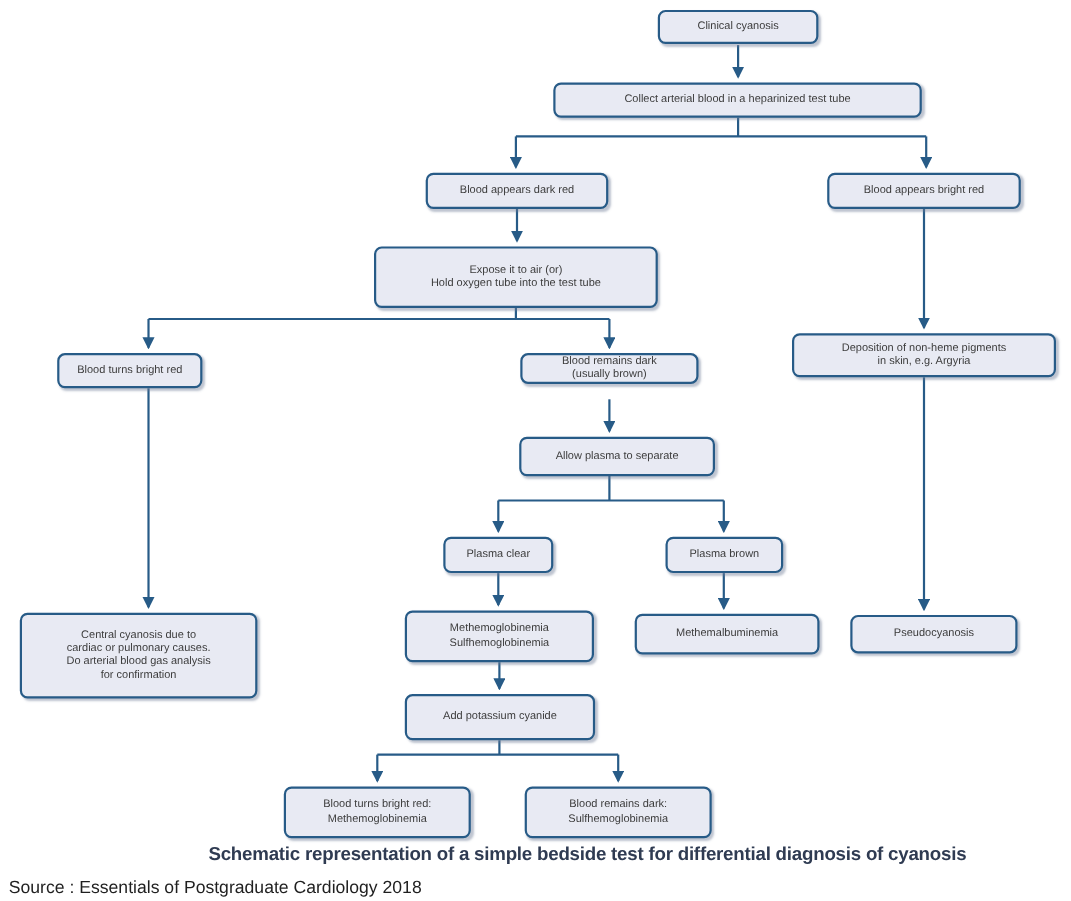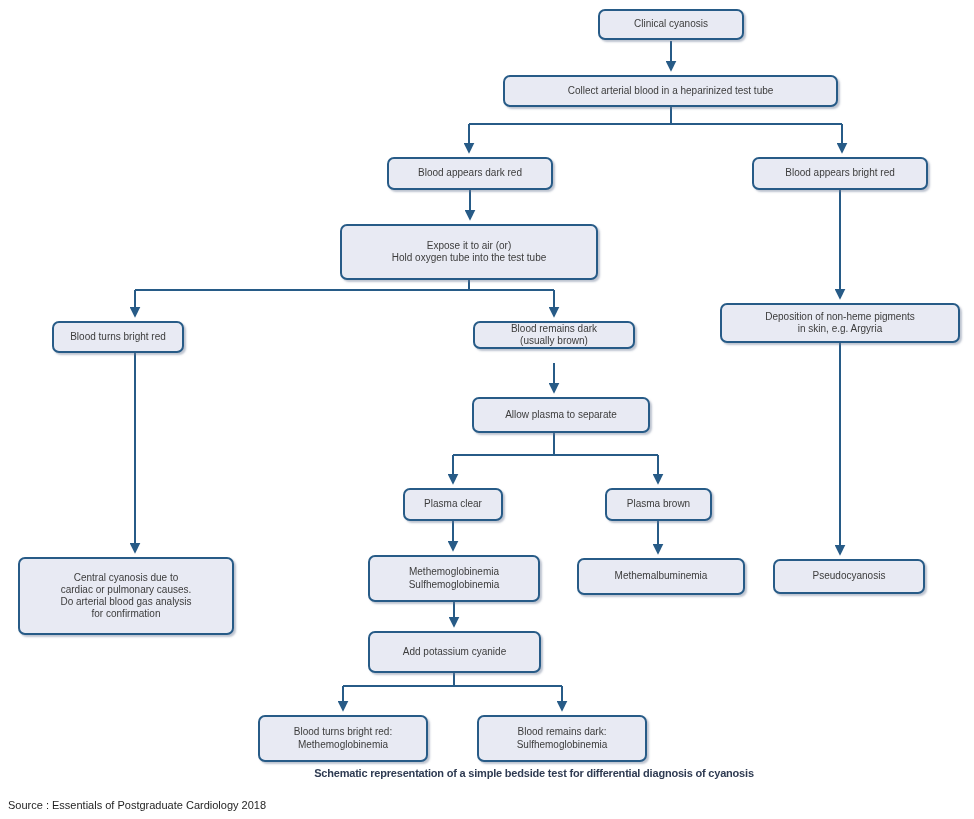--- a/index.html
+++ b/index.html
@@ -28,30 +28,30 @@
     font-size: 10px;
     line-height: 1.22;
     padding: 2px 6px;
   }
   .caption {
     position: absolute;
     left: 94px;
     top: 767px;
     width: 880px;
     text-align: center;
-    font-size: 11px;
+    font-size: 17px;
     font-weight: 600;
     letter-spacing: -0.2px;
     color: var(--caption-color, #2f3b52);
   }
   .source {
     position: absolute;
     left: 8px;
     top: 799px;
-    font-size: 11px;
+    font-size: 16px;
     color: var(--source-color, #1f1f1f);
   }
 </style>
 </head>
 <body>
 
 <div class="canvas">
 
   <svg class="edges" width="974" height="819" viewBox="0 0 974 819" fill="none" xmlns="http://www.w3.org/2000/svg">
     <defs>

